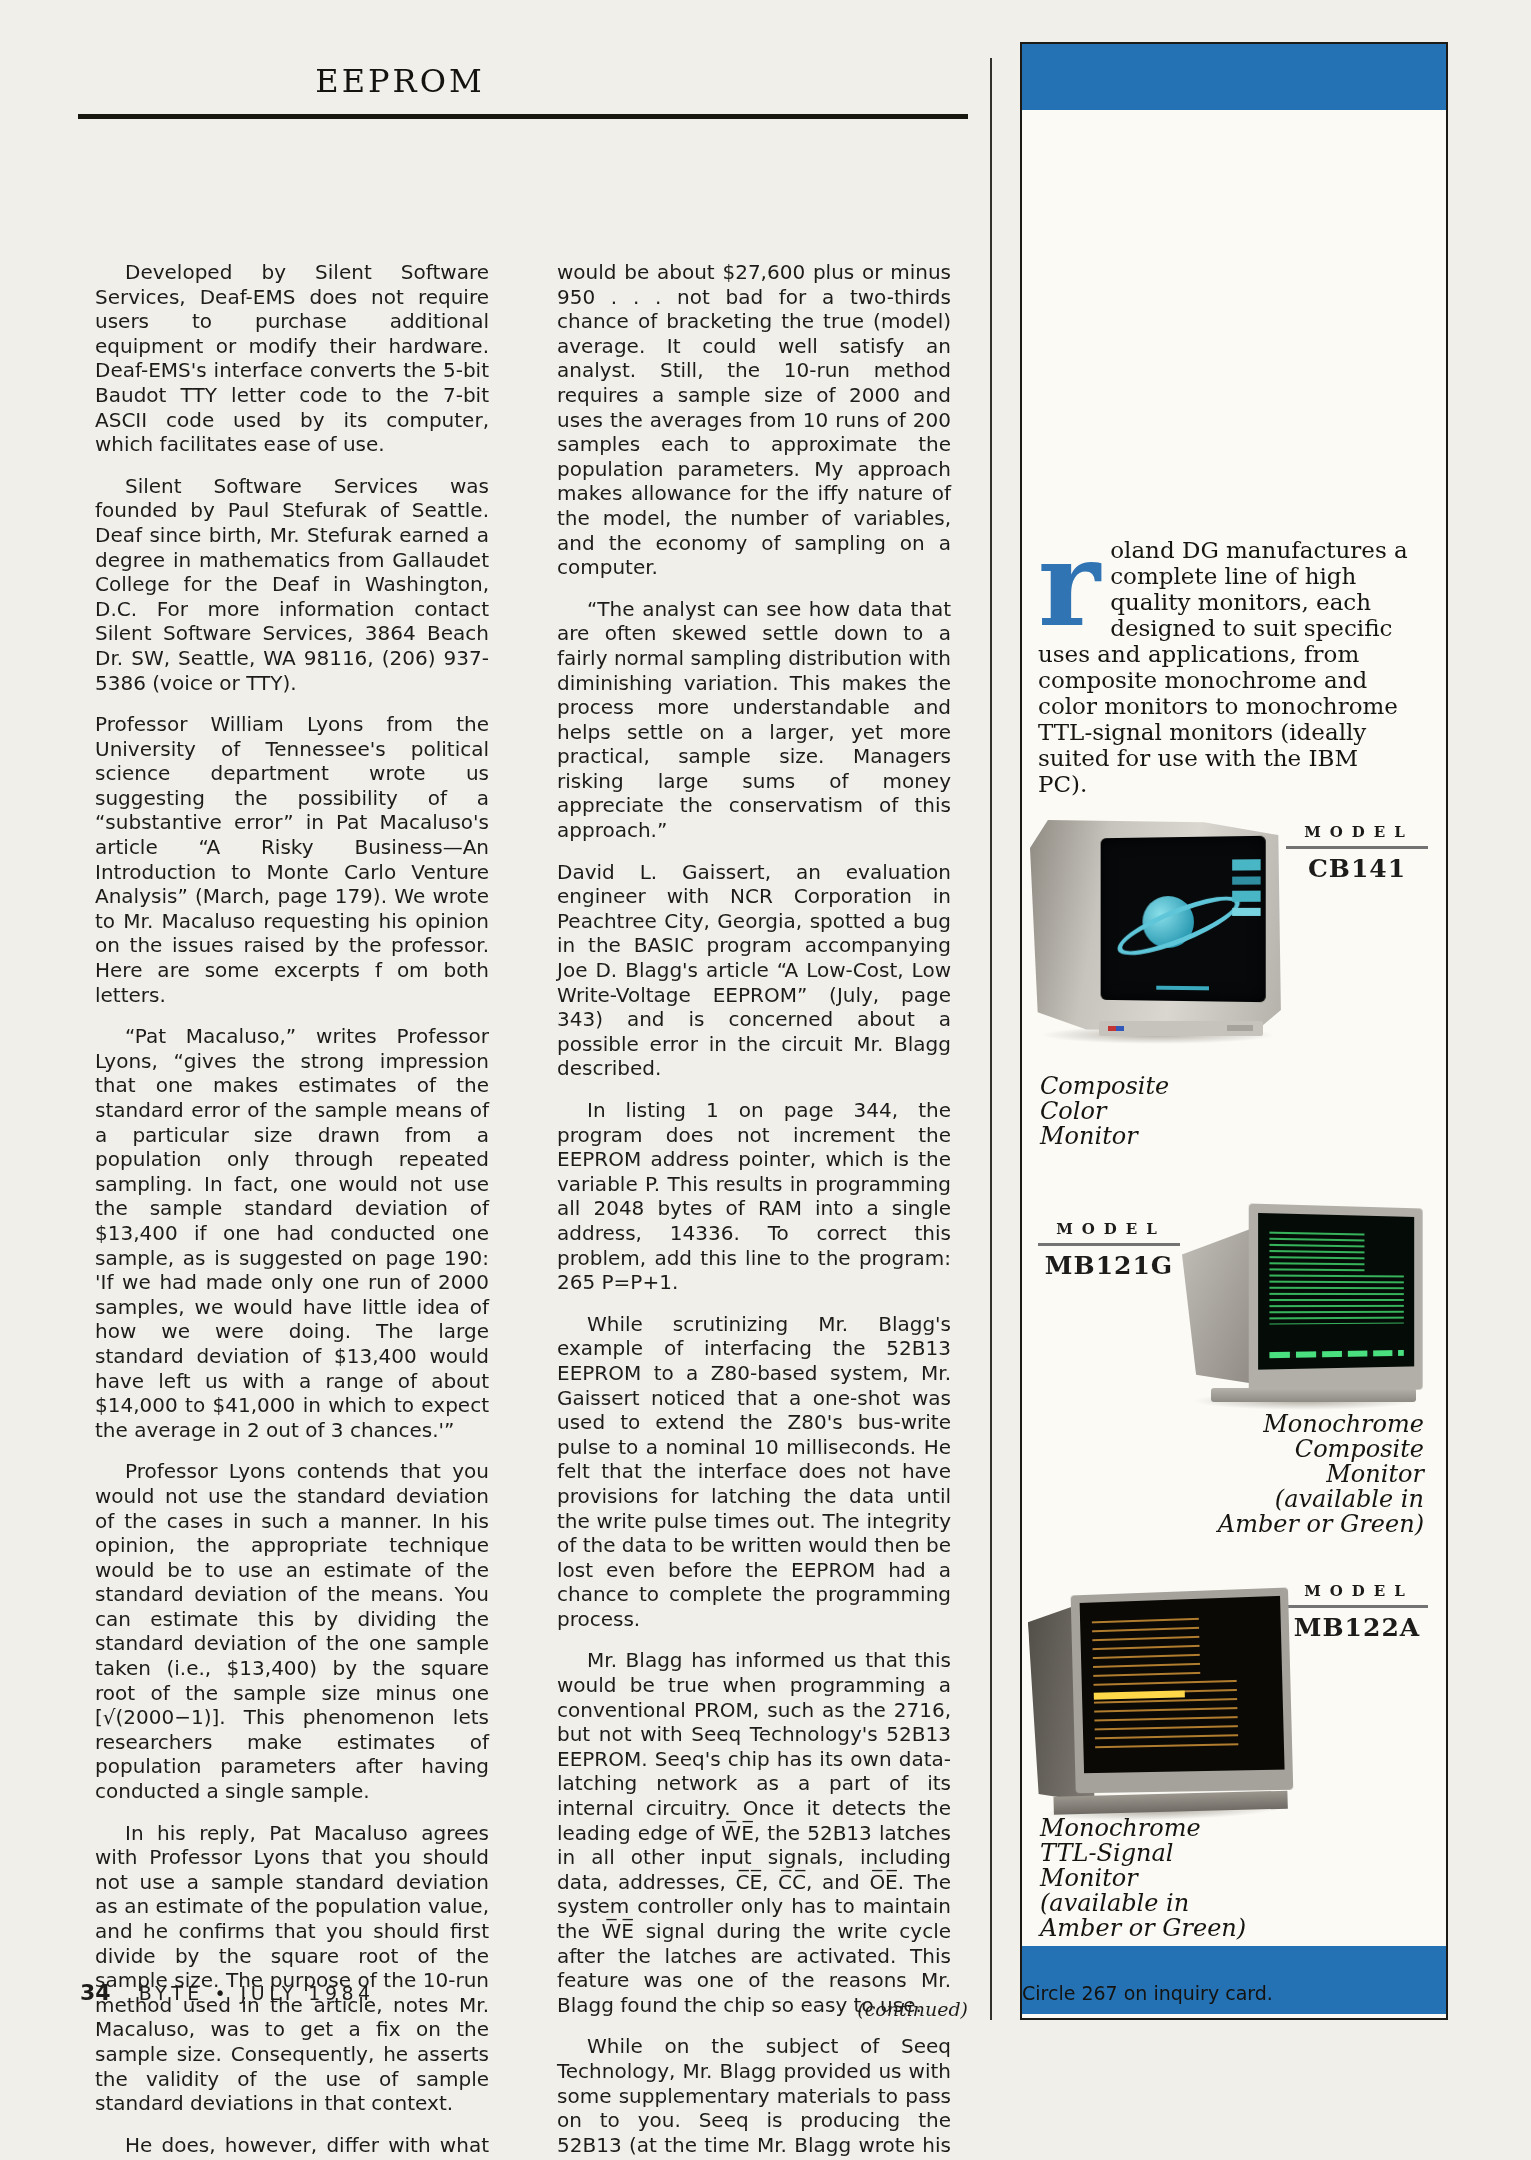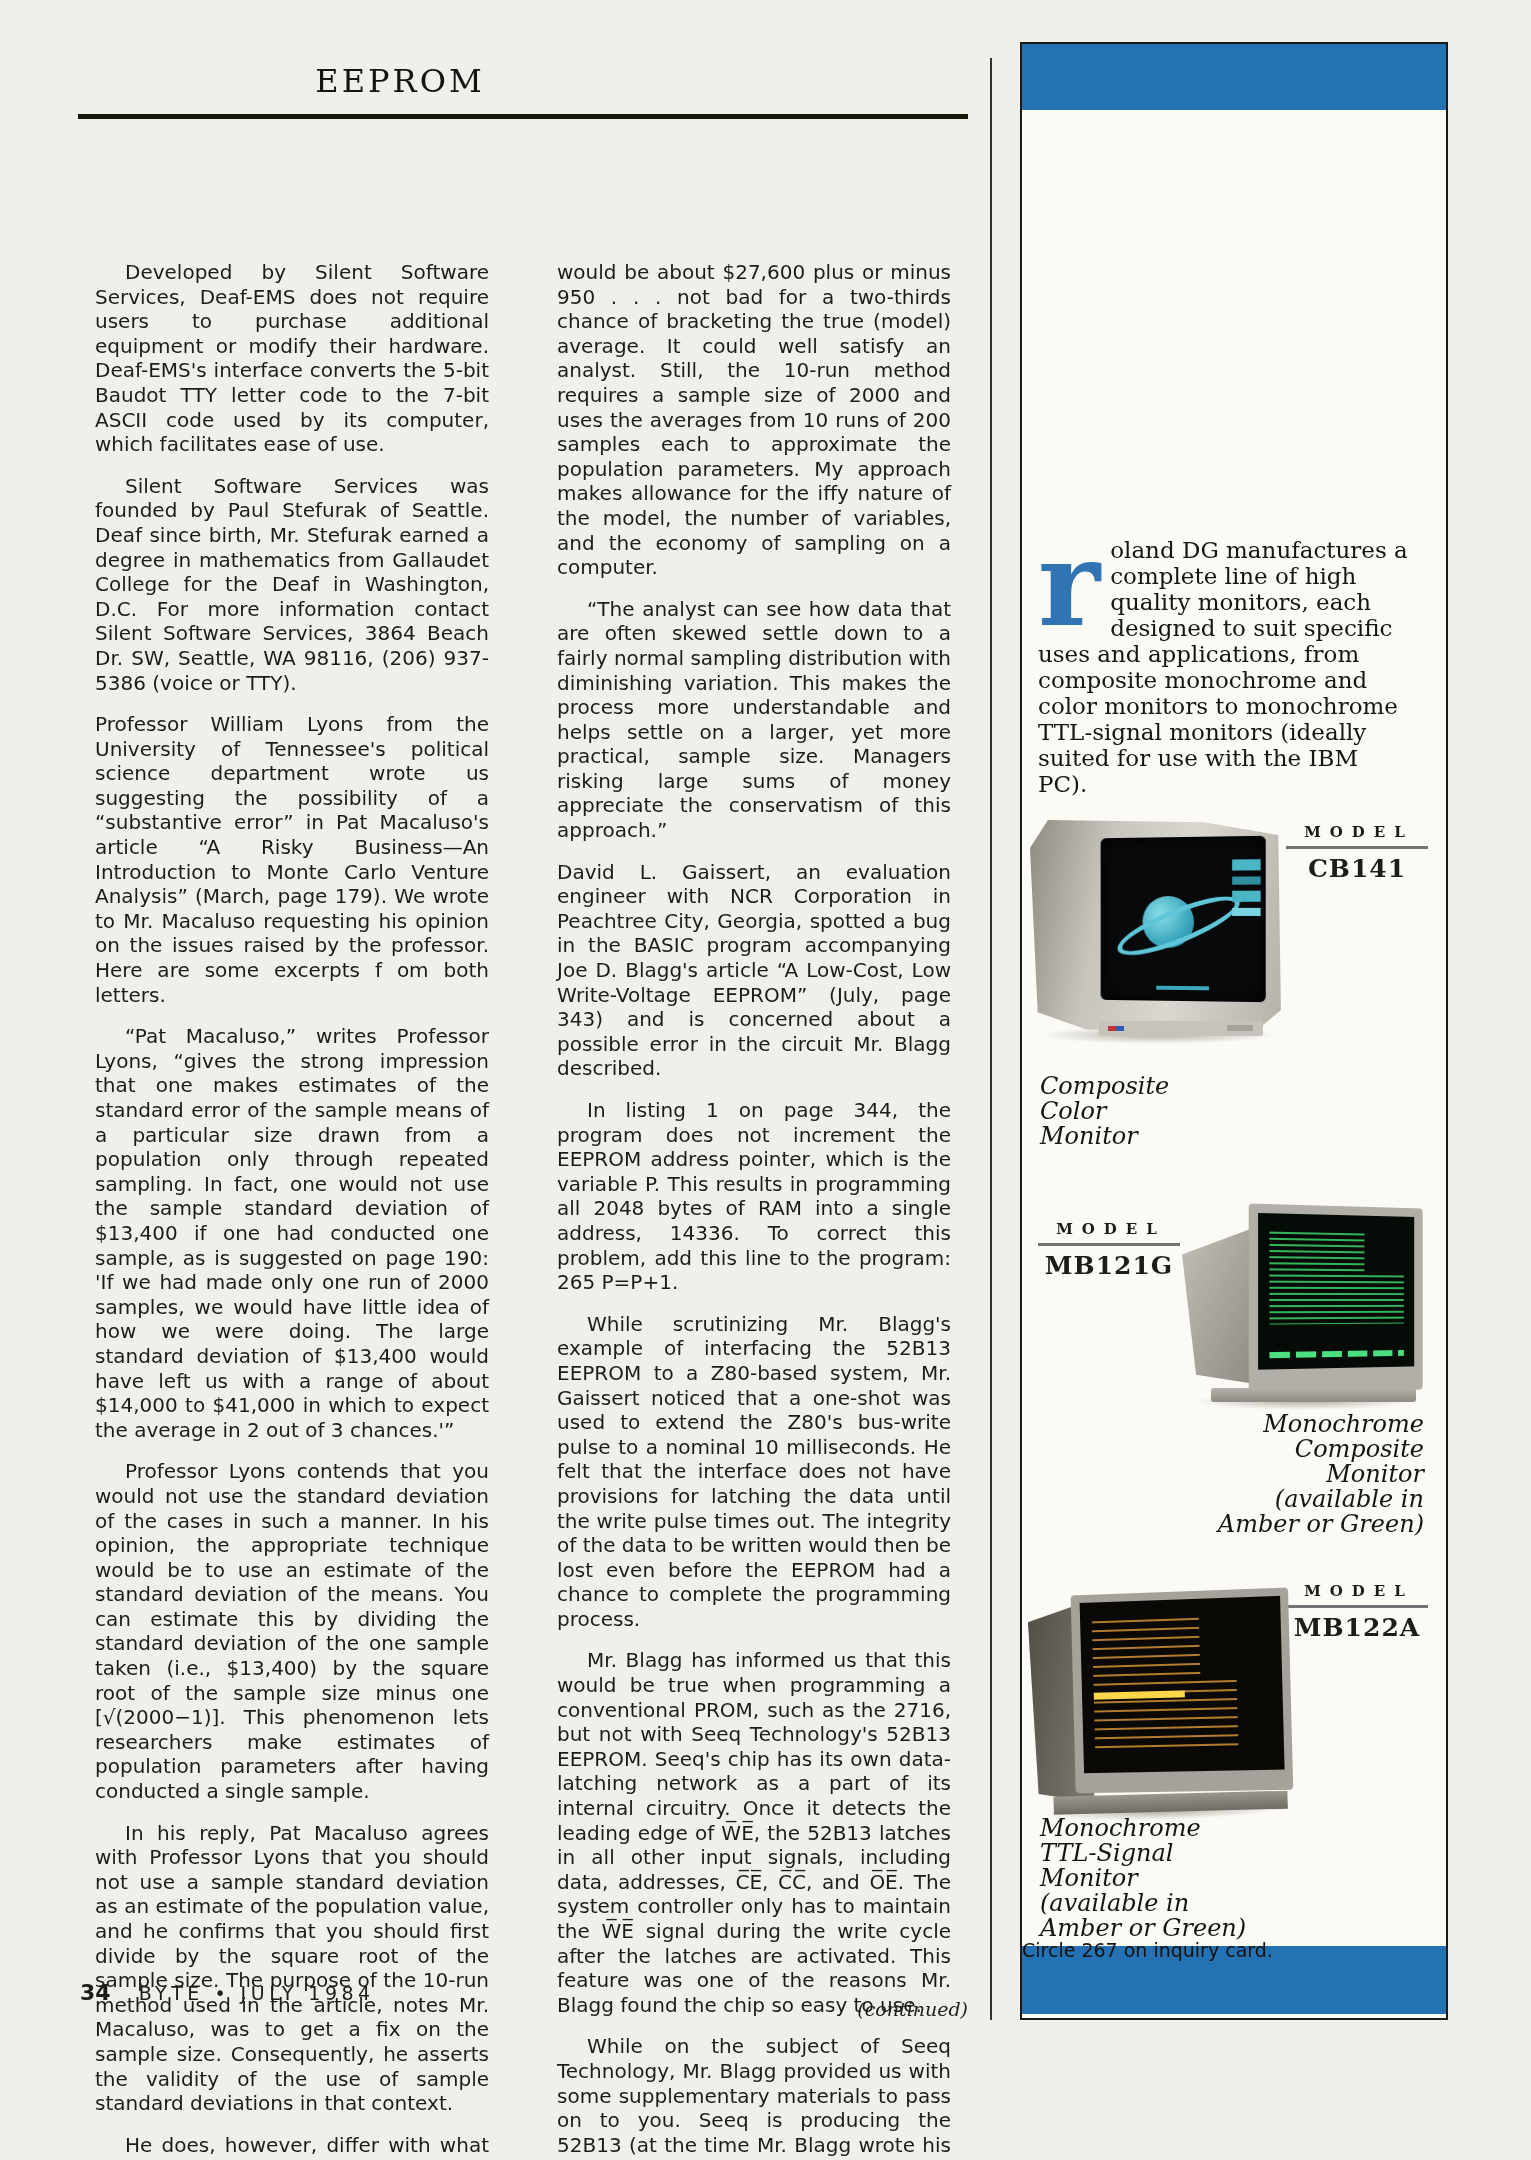--- a/index.html
+++ b/index.html
@@ -42,21 +42,21 @@
   }
   .continued-note {
     position:absolute; left:540px; top:1998px; width:428px; text-align:right;
     font-family:"DejaVu Serif", serif; font-style:italic; font-size:19px;
   }
 
   
   .footer-left { position:absolute; left:80px; top:1980px; }
   .footer-left .pgnum { font-weight:bold; font-size:22px; margin-right:28px; }
   .footer-left .mag { font-size:19px; letter-spacing:4.5px; }
-  .inquiry { position:absolute; left:1022px; top:1939px; font-size:19px; color:#14130f; }
+  .inquiry { position:absolute; left:1022px; top:1982px; font-size:19px; color:#14130f; }
 
   
   .ad {
     position:absolute; left:1020px; top:42px; width:424px; height:1974px;
     background:#fbfaf5; border:2px solid #1b1a16;
   }
   .ad-bar { position:absolute; left:0; right:0; background:#2471b3; }
   .ad-bar.top { top:0; height:66px; }
   .ad-bar.bottom { top:1902px; height:68px; }
 

